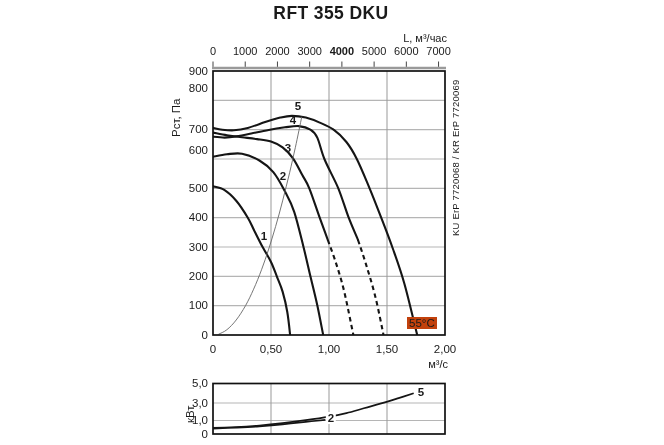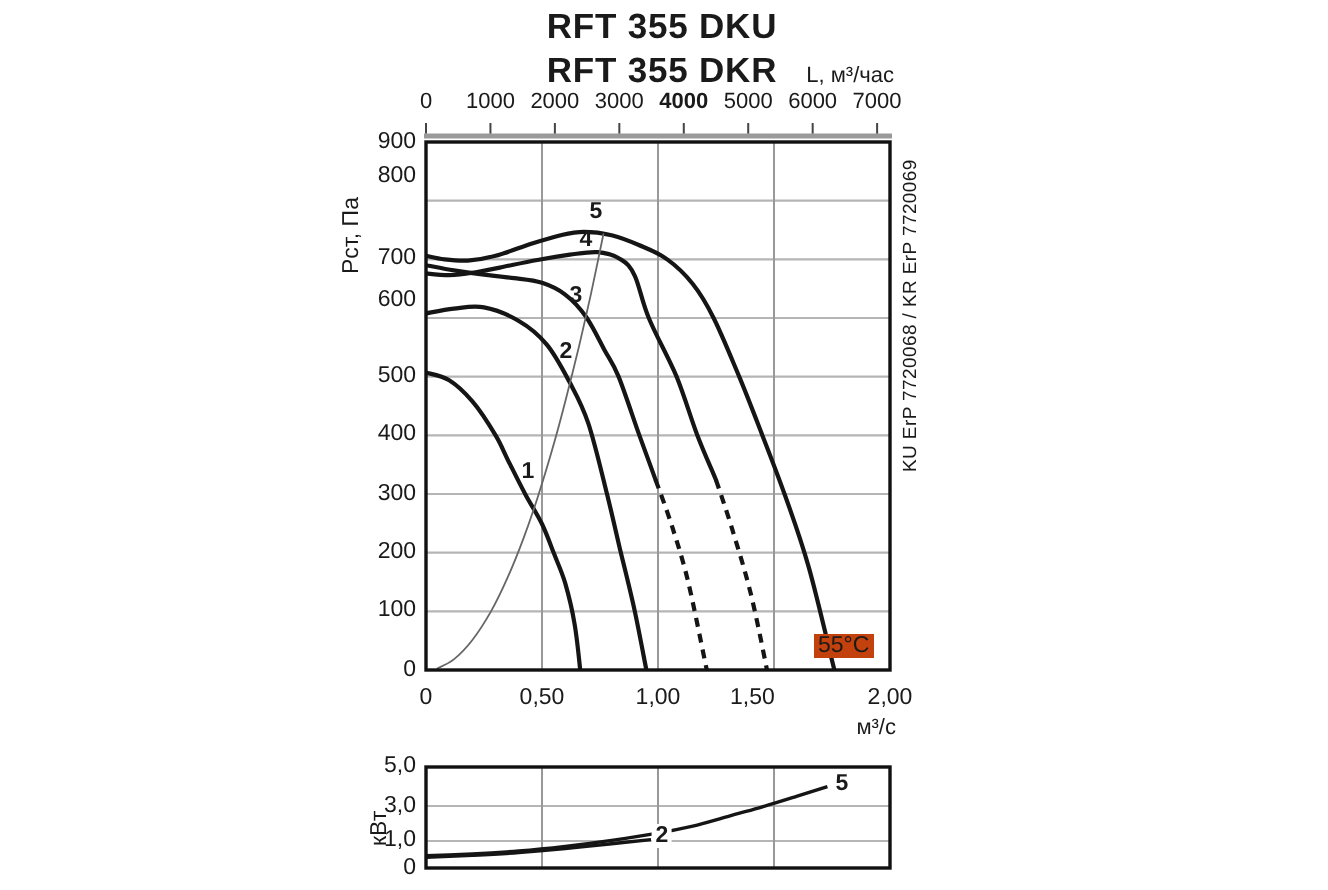--- a/index.html
+++ b/index.html
@@ -66,21 +66,20 @@
       <line x1="213" y1="420.5" x2="445" y2="420.5" stroke="#b5b5b5" stroke-width="1.1"></line>
       <line x1="271" y1="383.5" x2="271" y2="434" stroke="#999" stroke-width="1"></line>
       <line x1="329" y1="383.5" x2="329" y2="434" stroke="#999" stroke-width="1"></line>
       <line x1="387" y1="383.5" x2="387" y2="434" stroke="#999" stroke-width="1"></line>
       <path d="M213.0 428.6C216.9 428.4 228.5 428.0 236.2 427.7C243.9 427.3 251.7 426.9 259.4 426.3C267.1 425.7 274.9 425.0 282.6 424.3C290.3 423.5 298.6 422.6 305.8 421.9C313.0 421.1 322.2 420.1 325.5 419.8" fill="none" clip-path="url(#pclip)" stroke="#151515" stroke-width="1.7"></path>
       <path d="M213.0 427.9C216.9 427.8 228.5 427.4 236.2 427.0C243.9 426.6 251.7 426.1 259.4 425.5C267.1 424.9 274.9 424.1 282.6 423.2C290.3 422.3 298.1 421.3 305.8 420.2C313.5 419.1 322.2 417.8 329.0 416.6C335.8 415.4 340.6 414.4 346.4 413.1C352.2 411.7 358.0 409.9 363.8 408.3C369.6 406.6 375.4 405.1 381.2 403.4C387.0 401.8 393.2 399.8 398.6 398.1C404.0 396.4 411.2 394.1 413.7 393.3" fill="none" clip-path="url(#pclip)" stroke="#151515" stroke-width="1.7"></path>
       <rect x="213" y="383.5" width="232" height="50.5" fill="none" stroke="#111" stroke-width="1.7"></rect>
     </svg>
 
   <div class="txt title" style="top:3px;">RFT 355 DKU</div>
-  <div class="txt title" style="top:25px;">RFT 355 DKR</div>
 
   <div class="txt axis-unit" style="left:350px;top:32px;width:97px;text-align:right;">L, м³/час</div>
 
   <div class="txt rot" style="left:170px;top:137px;font-size:11.5px;">Pст, Па</div>
 
   <div class="txt rot erp" style="left:450px;top:236px;">KU ErP 7720068 / KR ErP 7720069</div>
 
   <div class="txt axis-unit" style="left:404px;top:358px;width:44px;text-align:right;">м³/с</div>
 
   <div class="txt rot" style="left:184px;top:423px;font-size:11.5px;">кВт</div>
@@ -107,21 +106,21 @@
       <div class="tick right-align" style="left: 182px; top: 144px; width: 26px;">600</div>
       <div class="tick right-align" style="left: 182px; top: 181.833px; width: 26px;">500</div>
       <div class="tick right-align" style="left: 182px; top: 211.167px; width: 26px;">400</div>
       <div class="tick right-align" style="left: 182px; top: 240.5px; width: 26px;">300</div>
       <div class="tick right-align" style="left: 182px; top: 269.833px; width: 26px;">200</div>
       <div class="tick right-align" style="left: 182px; top: 299.167px; width: 26px;">100</div>
       <div class="tick right-align" style="left: 182px; top: 328.5px; width: 26px;">0</div>
       <div class="tick " style="left: 191px; top: 343px; width: 44px; text-align: center;">0</div>
       <div class="tick " style="left: 249px; top: 343px; width: 44px; text-align: center;">0,50</div>
       <div class="tick " style="left: 307px; top: 343px; width: 44px; text-align: center;">1,00</div>
-      <div class="tick " style="left: 365px; top: 343px; width: 44px; text-align: left;">1,50</div>
+      <div class="tick " style="left: 365px; top: 343px; width: 44px; text-align: center;">1,50</div>
       <div class="tick " style="left: 423px; top: 343px; width: 44px; text-align: center;">2,00</div>
       <div class="tick right-align" style="left: 182px; top: 377px; width: 26px;">5,0</div>
       <div class="tick right-align" style="left: 182px; top: 396.5px; width: 26px;">3,0</div>
       <div class="tick right-align" style="left: 182px; top: 414px; width: 26px;">1,0</div>
       <div class="tick right-align" style="left: 182px; top: 427.5px; width: 26px;">0</div>
       <div class="curve-label bg" style="left: 331px; top: 418px;">2</div>
       <div class="curve-label" style="left: 421px; top: 392px;">5</div>
     </div>
 </div>
 

